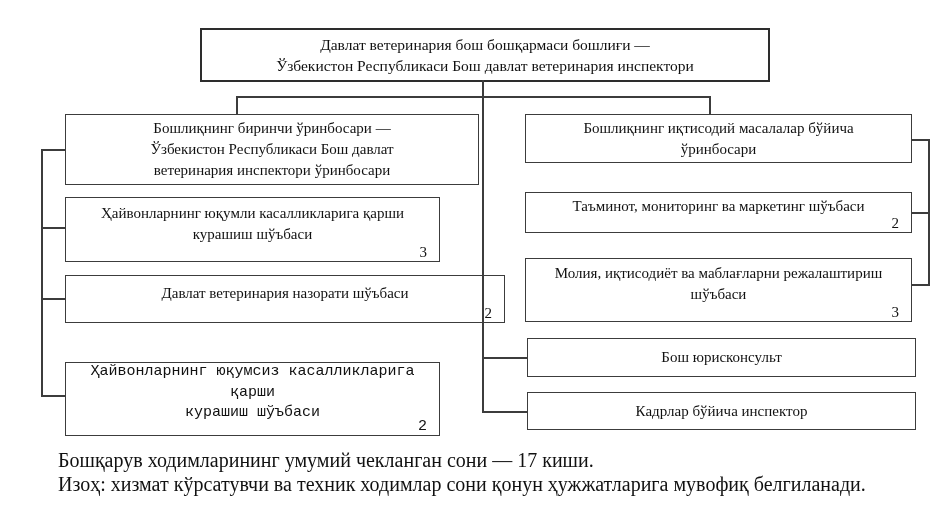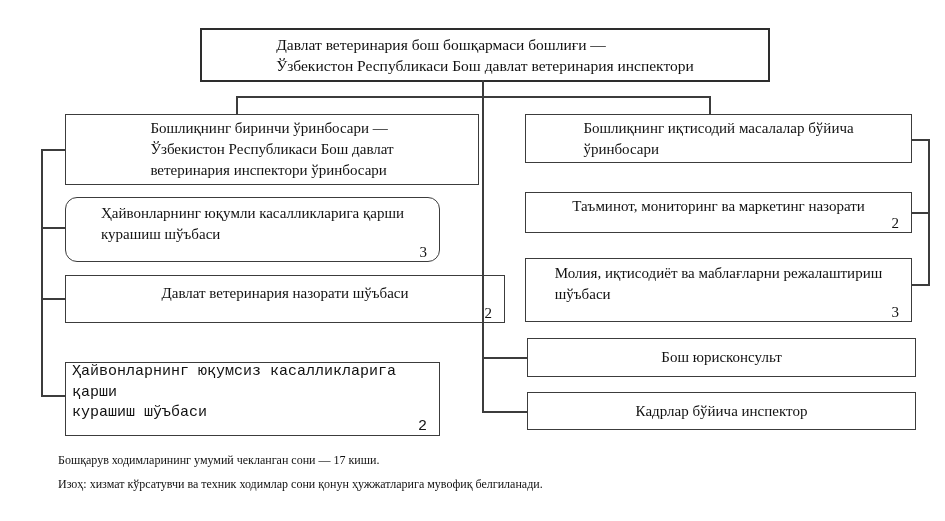--- a/index.html
+++ b/index.html
@@ -1,31 +1,31 @@
 <!DOCTYPE html>
 <html><head>
 <meta charset="utf-8">
 <style>
   html,body{margin:0;padding:0;background:#ffffff;}
   #page{position:relative;width:945px;height:521px;background:#ffffff;overflow:hidden;
         font-family:"Liberation Serif","DejaVu Serif",serif;color:#111;}
   .box{position:absolute;box-sizing:border-box;border:1.5px solid #3c3c3c;background:#fff;
-       display:flex;align-items:center;justify-content:center;
+       display:flex;align-items:center;justify-content:center;text-align:center;
        font-size:15px;line-height:1.38;}
   .box-label{white-space:pre-line;padding:0 6px;}
   .box.has-count .box-label{padding-bottom:12px;}
   .count{position:absolute;right:12px;bottom:0px;font-size:15px;line-height:17px;}
   .line{position:absolute;background:#3c3c3c;}
   .hline{height:1.5px;}
   .vline{width:1.5px;}
 
   
   #box-root {left:200px;top:28px;width:570px;height:54px;border-width:2px;border-color:#2d2d2d;font-size:15.5px;}
   #box-l0{left:65px; top:114px;width:414px;height:71px;}
-  #box-l1{left:65px; top:197px;width:375px;height:65px;border-radius:12px;}
+  #box-l1{left:65px; top:197px;width:375px;height:65px;}
   #box-l2{left:65px; top:275px;width:440px;height:48px;}
   #box-l3{left:65px; top:362px;width:375px;height:74px;font-family:Liberation Mono, monospace;}
   #box-r0{left:525px;top:114px;width:387px;height:49px;}
   #box-r1{left:525px;top:192px;width:387px;height:41px;}
   #box-r2{left:525px;top:258px;width:387px;height:64px;}
   #box-r3{left:527px;top:338px;width:389px;height:39px;}
   #box-r4{left:527px;top:392px;width:389px;height:38px;}
 
   #ln-root-stem  {left:482px;top:80px; height:333px;}
   #ln-branch     {left:236px;top:96px; width:475px;}
@@ -36,21 +36,21 @@
   #ln-stub-l1{left:41px;top:227px;width:24px;}
   #ln-stub-l2{left:41px;top:298px;width:24px;}
   #ln-stub-l3{left:41px;top:395px;width:24px;}
   #ln-right-rail {left:928px;top:139px;height:146px;}
   #ln-stub-r0{left:912px;top:139px;width:18px;}
   #ln-stub-r1{left:912px;top:212px;width:18px;}
   #ln-stub-r2{left:912px;top:284px;width:18px;}
   #ln-stub-c0{left:482px;top:357px;width:45px;}
   #ln-stub-c1{left:482px;top:411px;width:45px;}
 
-  #footer{position:absolute;left:58px;top:449px;font-size:12px;line-height:23.5px;}
+  #footer{position:absolute;left:58px;top:449px;font-size:20px;line-height:23.5px;}
 </style>
 </head>
 <body>
 
 <div id="page">
 
   <div class="box" id="box-root">
     <span class="box-label">Давлат ветеринария бош бошқармаси бошлиғи —
 Ўзбекистон Республикаси Бош давлат ветеринария инспектори</span>
   </div>
@@ -73,21 +73,21 @@
     <span class="box-label">Ҳайвонларнинг юқумсиз касалликларига қарши
 курашиш шўъбаси</span>
     <span class="count">2</span>
   </div>
 
   <div class="box" id="box-r0">
     <span class="box-label">Бошлиқнинг иқтисодий масалалар бўйича
 ўринбосари</span>
   </div>
   <div class="box has-count" id="box-r1">
-    <span class="box-label">Таъминот, мониторинг  ва маркетинг назорати</span>
+    <span class="box-label">Таъминот, мониторинг  ва маркетинг шўъбаси</span>
     <span class="count">2</span>
   </div>
   <div class="box has-count" id="box-r2">
     <span class="box-label">Молия, иқтисодиёт ва маблағларни режалаштириш
 шўъбаси</span>
     <span class="count">3</span>
   </div>
   <div class="box" id="box-r4">
     <span class="box-label">Кадрлар бўйича инспектор</span>
   </div>

